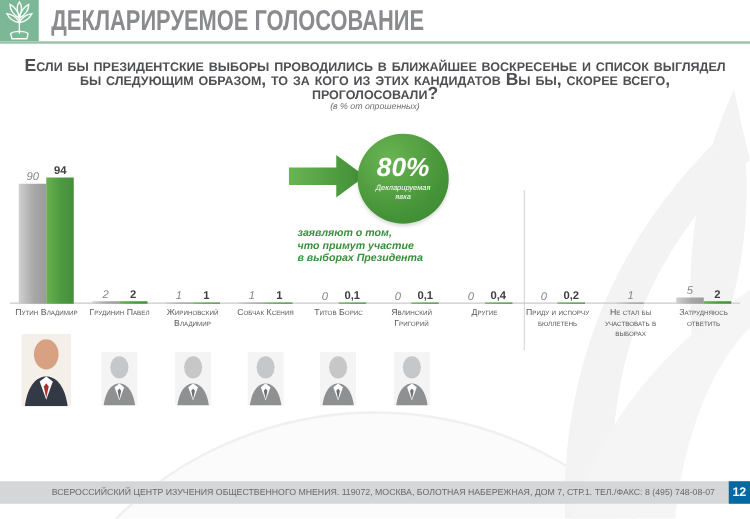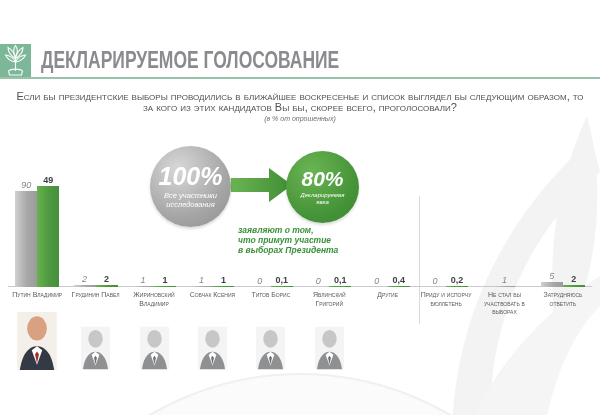--- a/index.html
+++ b/index.html
@@ -1,31 +1,31 @@
 <!DOCTYPE html>
 <html><head>
 <meta charset="utf-8">
 <style>
   * { margin:0; padding:0; box-sizing:border-box; }
   html,body { width:600px; height:415px; }
   body { font-family:"Liberation Sans", sans-serif; background:#fff; position:relative; overflow:hidden; }
-  .slide { position:absolute; inset:0; background:#fff; overflow:hidden;margin-top:44px; }
+  .slide { position:absolute; inset:0; background:#fff; overflow:hidden; }
 
   
   .watermark { position:absolute; inset:0; z-index:0; }
 
   
   .logo { position:absolute; left:0; top:0; width:31px; height:33px; background:#7cb897; z-index:6; }
   .title { position:absolute; left:41px; top:3px; font-size:23px; font-weight:700; color:#8a8b8e;
            transform:scaleX(.76); transform-origin:left center; white-space:nowrap; z-index:6; }
   .rule { position:absolute; top:33px; left:0; right:0; height:2px; background:#9ac4aa; z-index:6; }
 
   
   .qwrap { position:absolute; top:47px; left:12px; right:12px; text-align:center; z-index:5; }
-  .question { font-size:11px; font-weight:400; color:#4e4f52; font-variant:small-caps; line-height:11px; }
+  .question { font-size:14px; font-weight:700; color:#4e4f52; font-variant:small-caps; line-height:11px; }
   .qnote { margin-top:2px; font-size:7px; font-style:italic; color:#6d6e71; }
 
   
   .circle { position:absolute; border-radius:50%; color:#fff; text-align:center; z-index:7;
             display:flex; flex-direction:column; align-items:center; justify-content:center; }
   .circle.graycir { left:150px; top:102px; width:81px; height:81px;
             background:radial-gradient(circle at 35% 28%, #d8d8d8, #a6a6a6 60%, #8e8e8e);
             box-shadow:0 2px 3px rgba(0,0,0,.15); }
   .circle.greencir { left:286px; top:107px; width:73px; height:72px;
             background:radial-gradient(circle at 35% 28%, #6ab452, #459338 65%, #3a8530);
@@ -96,21 +96,21 @@
   </div>
 
   <div class="chart" id="chart">
       <div class="group">
         <div class="bars">
           <div class="barwrap">
             <div class="vlabel gray-lab">90</div>
             <div class="bar graybar" style="height: 96.3px;"></div>
           </div>
           <div class="barwrap">
-            <div class="vlabel green-lab">49</div>
+            <div class="vlabel green-lab">94</div>
             <div class="bar greenbar" style="height: 100.58px;"></div>
           </div>
         </div>
         <div class="glabel">Путин Владимир</div>
         <div class="photo"><svg width="44" height="58" viewBox="0 0 30 44">
             <rect width="30" height="44" fill="#f5efe9"></rect>
             <ellipse cx="15" cy="12.5" rx="7.5" ry="9.2" fill="#d8a282"></ellipse>
             <path d="M2 44 C4 30 10 26 15 26 C20 26 26 30 28 44 Z" fill="#333a45"></path>
             <path d="M15 26 L11 29 L15 40 L19 29 Z" fill="#ffffff"></path>
             <path d="M15 30 L13.5 32 L15 39 L16.5 32 Z" fill="#a8322c"></path>
@@ -261,24 +261,20 @@
             <div class="vlabel green-lab">2</div>
             <div class="bar greenbar" style="height: 2.14px;"></div>
           </div>
         </div>
         <div class="glabel">Затрудняюсь ответить</div>
       </div>
     </div>
   <div class="axis"></div>
   <div class="divider"></div>
 
-  <div class="circle graycir">
-    <div class="pct">100%</div>
-    <div class="clabel">Все участники исследования</div>
-  </div>
   <svg class="arrow-svg" width="62" height="40" viewBox="0 0 62 40">
     <defs>
       <linearGradient id="ag" x1="0" y1="0" x2="1" y2="0">
         <stop offset="0" stop-color="#6ab452"></stop>
           <stop offset="1" stop-color="#3f8d35"></stop>
       </linearGradient>
     </defs>
     <path d="M0 13 H38 V3 L61 20 L38 37 V27 H0 Z" fill="url(#ag)"></path>
   </svg>
   <div class="circle greencir">

